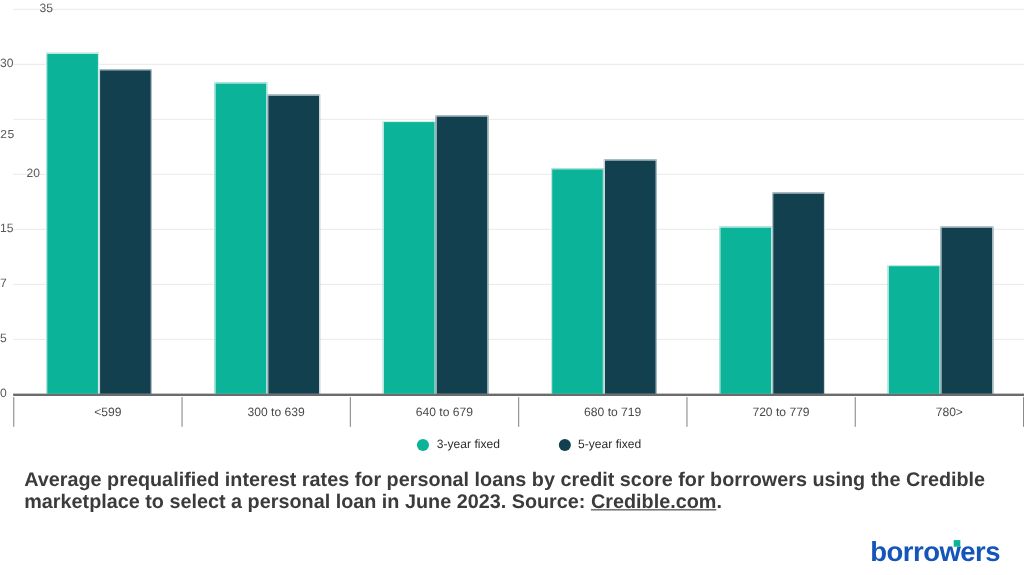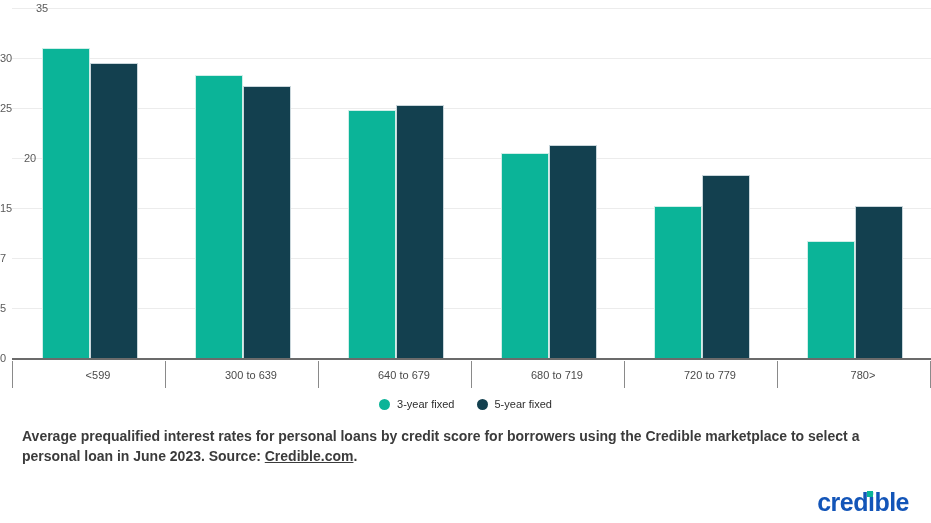--- a/index.html
+++ b/index.html
@@ -84,30 +84,30 @@
   
   .legend {
     position: absolute;
     left: 0; top: 398px;
     width: 931px;
     display: flex;
     align-items: center;
     justify-content: center;
     gap: 22px;
   }
-  .legend-item { display: flex; align-items: center; gap: 7px; }
+  .legend-item { display: flex; align-items: center; gap: 7px; margin-left: 31px; }
   .legend-dot { width: 11px; height: 11px; border-radius: 50%; display: inline-block; }
   .legend-label { font-size: 11px; color: #2e2e2e; }
 
   
   .caption {
     position: absolute;
     left: 22px; top: 426px;
     width: 885px;
-    font-size: 14px;
+    font-size: 18px;
     line-height: 20px;
     color: #3b3b3b;
     font-weight: bold;
   }
   .caption .src-link {
     text-decoration: underline;
     color: #3b3b3b;
   }
 
   
@@ -139,21 +139,21 @@
         <div class="ytick" style="top: 358px;">0</div>
         <div class="gridline" style="top: 308px;"></div>
         <div class="ytick" style="top: 308px;">5</div>
         <div class="gridline" style="top: 258px;"></div>
         <div class="ytick" style="top: 258px;">7</div>
         <div class="gridline" style="top: 208px;"></div>
         <div class="ytick" style="top: 208px;">15</div>
         <div class="gridline" style="top: 158px;"></div>
         <div class="ytick" style="top: 158px; padding-left: 24px;">20</div>
         <div class="gridline" style="top: 108px;"></div>
-        <div class="ytick" style="top: 108px;">25</div>
+        <div class="ytick" style="top: 124px; font-family: Liberation Mono, monospace;">25</div>
         <div class="gridline" style="top: 58px;"></div>
         <div class="ytick" style="top: 58px;">30</div>
         <div class="gridline" style="top: 8px;"></div>
         <div class="ytick" style="top: 8px; padding-left: 36px;">35</div>
       </div>
     <div class="bars-layer">
         <div class="group" style="left: 0px; width: 153px;">
           <div class="bar s3" title="3-year fixed: 31" style="height: 310px; background: rgb(11, 180, 152);"></div>
           <div class="bar s5" title="5-year fixed: 29.5" style="height: 295px; background: rgb(19, 64, 79);"></div>
         </div>
@@ -207,16 +207,16 @@
         <span class="legend-label">5-year fixed</span>
       </div>
     </div>
 
   <div class="caption">
     <span>Average prequalified interest rates for personal loans by credit score for borrowers using the Credible marketplace to select a personal loan in June 2023. Source: </span><a class="src-link" href="#">Credible.com</a><span>.</span>
   </div>
 
   <div class="logo" style="color: rgb(19, 85, 184);">
     <span class="dot-accent" style="background: rgb(11, 180, 152);"></span>
-    <span>credible</span>
+    <span>borrowers</span>
   </div>
 
 </div>
 
 </body></html>

